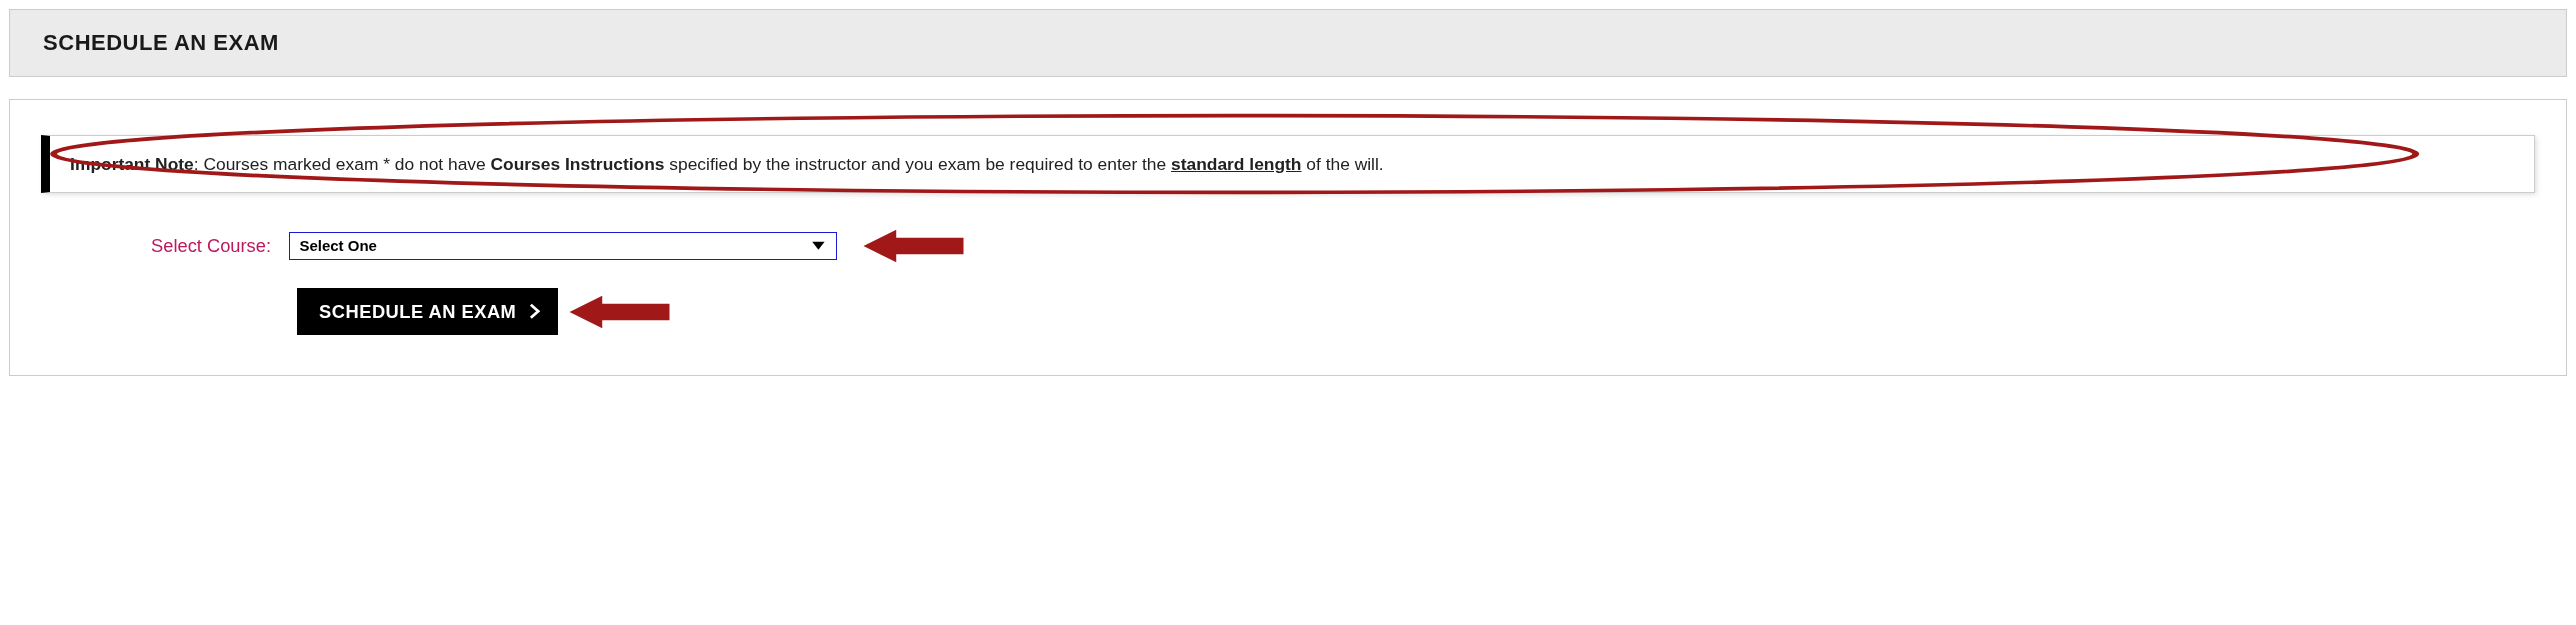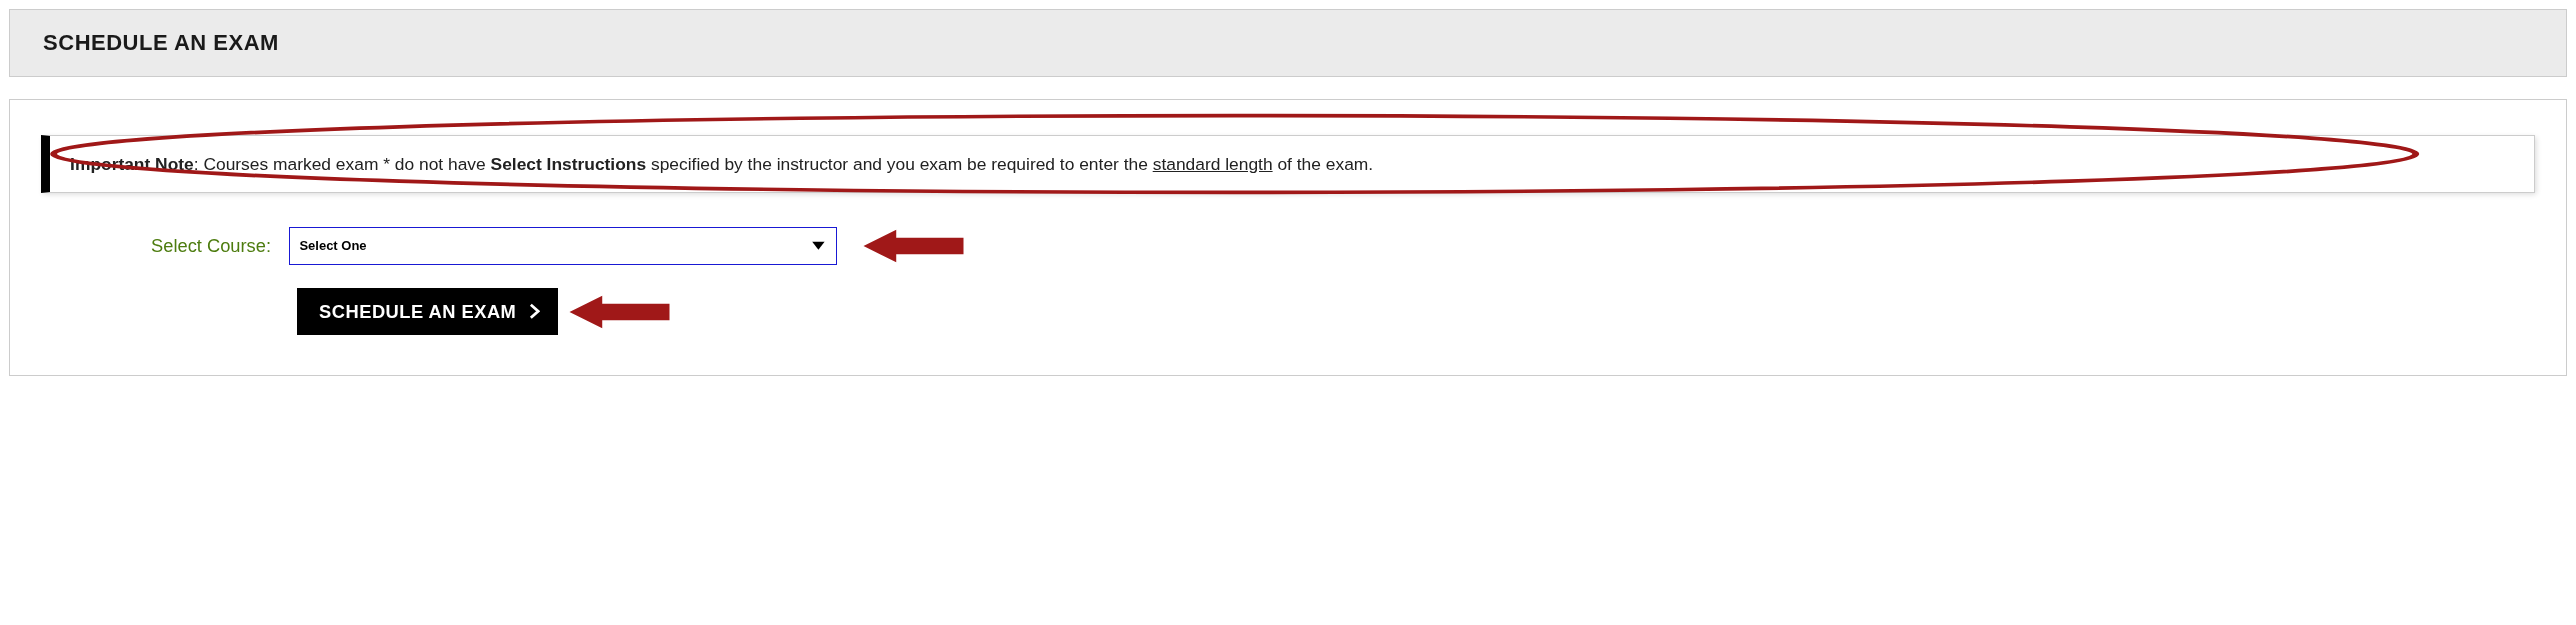--- a/index.html
+++ b/index.html
@@ -33,53 +33,53 @@
       box-shadow: 1.8px 1.8px 5.5px rgba(0,0,0,0.15);
       margin-bottom: 33px;
       position: relative;
     }
     .note-content {
       font-size: 17.4px;
       color: #222222;
       line-height: 1.3;
     }
     .note-bold { font-weight: 700; }
-    .note-underline { font-weight: 400; text-decoration: underline; }
+    .note-underline { font-weight: 700; text-decoration: underline; }
 
     .ellipse-wrap {
       position: absolute;
       top: -25.6px;
       left: -5.5px;
       right: 110px;
       height: 86px;
       pointer-events: none;
     }
     .ellipse-wrap svg { width: 100%; height: 100%; }
 
     .form-row {
       display: flex;
       align-items: center;
       gap: 18.3px;
       margin-bottom: 22px;
       margin-left: 110px;
     }
     .form-label {
       font-size: 18.3px;
-      color: #4d7c0f;
+      color: #be185d;
     }
     .select-wrap {
       position: relative;
       width: 548px;
     }
     .course-select {
       width: 100%;
-      height: 38px;
+      height: 28px;
       border: 1.8px solid #1919d4;
       background: #ffffff;
-      font-size: 13px;
+      font-size: 15px;
       font-weight: 700;
       padding: 3.7px 9.1px;
       appearance: none;
       -webkit-appearance: none;
       -moz-appearance: none;
     }
     .select-caret {
       position: absolute;
       right: 12.8px;
       top: 50%;
@@ -121,21 +121,21 @@
 <body>
 
 <div class="header-bar">
   <div class="header-title">SCHEDULE AN EXAM</div>
 </div>
 
 <div class="main-panel">
 
   <div class="note-box">
     <div class="note-content">
-      <span class="note-bold">Important Note</span><span>: Courses marked exam * do not have </span><span class="note-bold">Select Instructions</span><span> specified by the instructor and you exam be required to enter the </span><span class="note-underline">standard length</span><span> of the exam.</span>
+      <span class="note-bold">Important Note</span><span>: Courses marked exam * do not have </span><span class="note-bold">Courses Instructions</span><span> specified by the instructor and you exam be required to enter the </span><span class="note-underline">standard length</span><span> of the will.</span>
     </div>
 
     <div class="ellipse-wrap">
       <svg viewBox="0 0 1400 94" preserveAspectRatio="none">
         <ellipse cx="700" cy="47" rx="695" ry="42" fill="none" stroke="#a01818" stroke-width="4"></ellipse>
       </svg>
     </div>
   </div>
 
   <div class="form-row">

